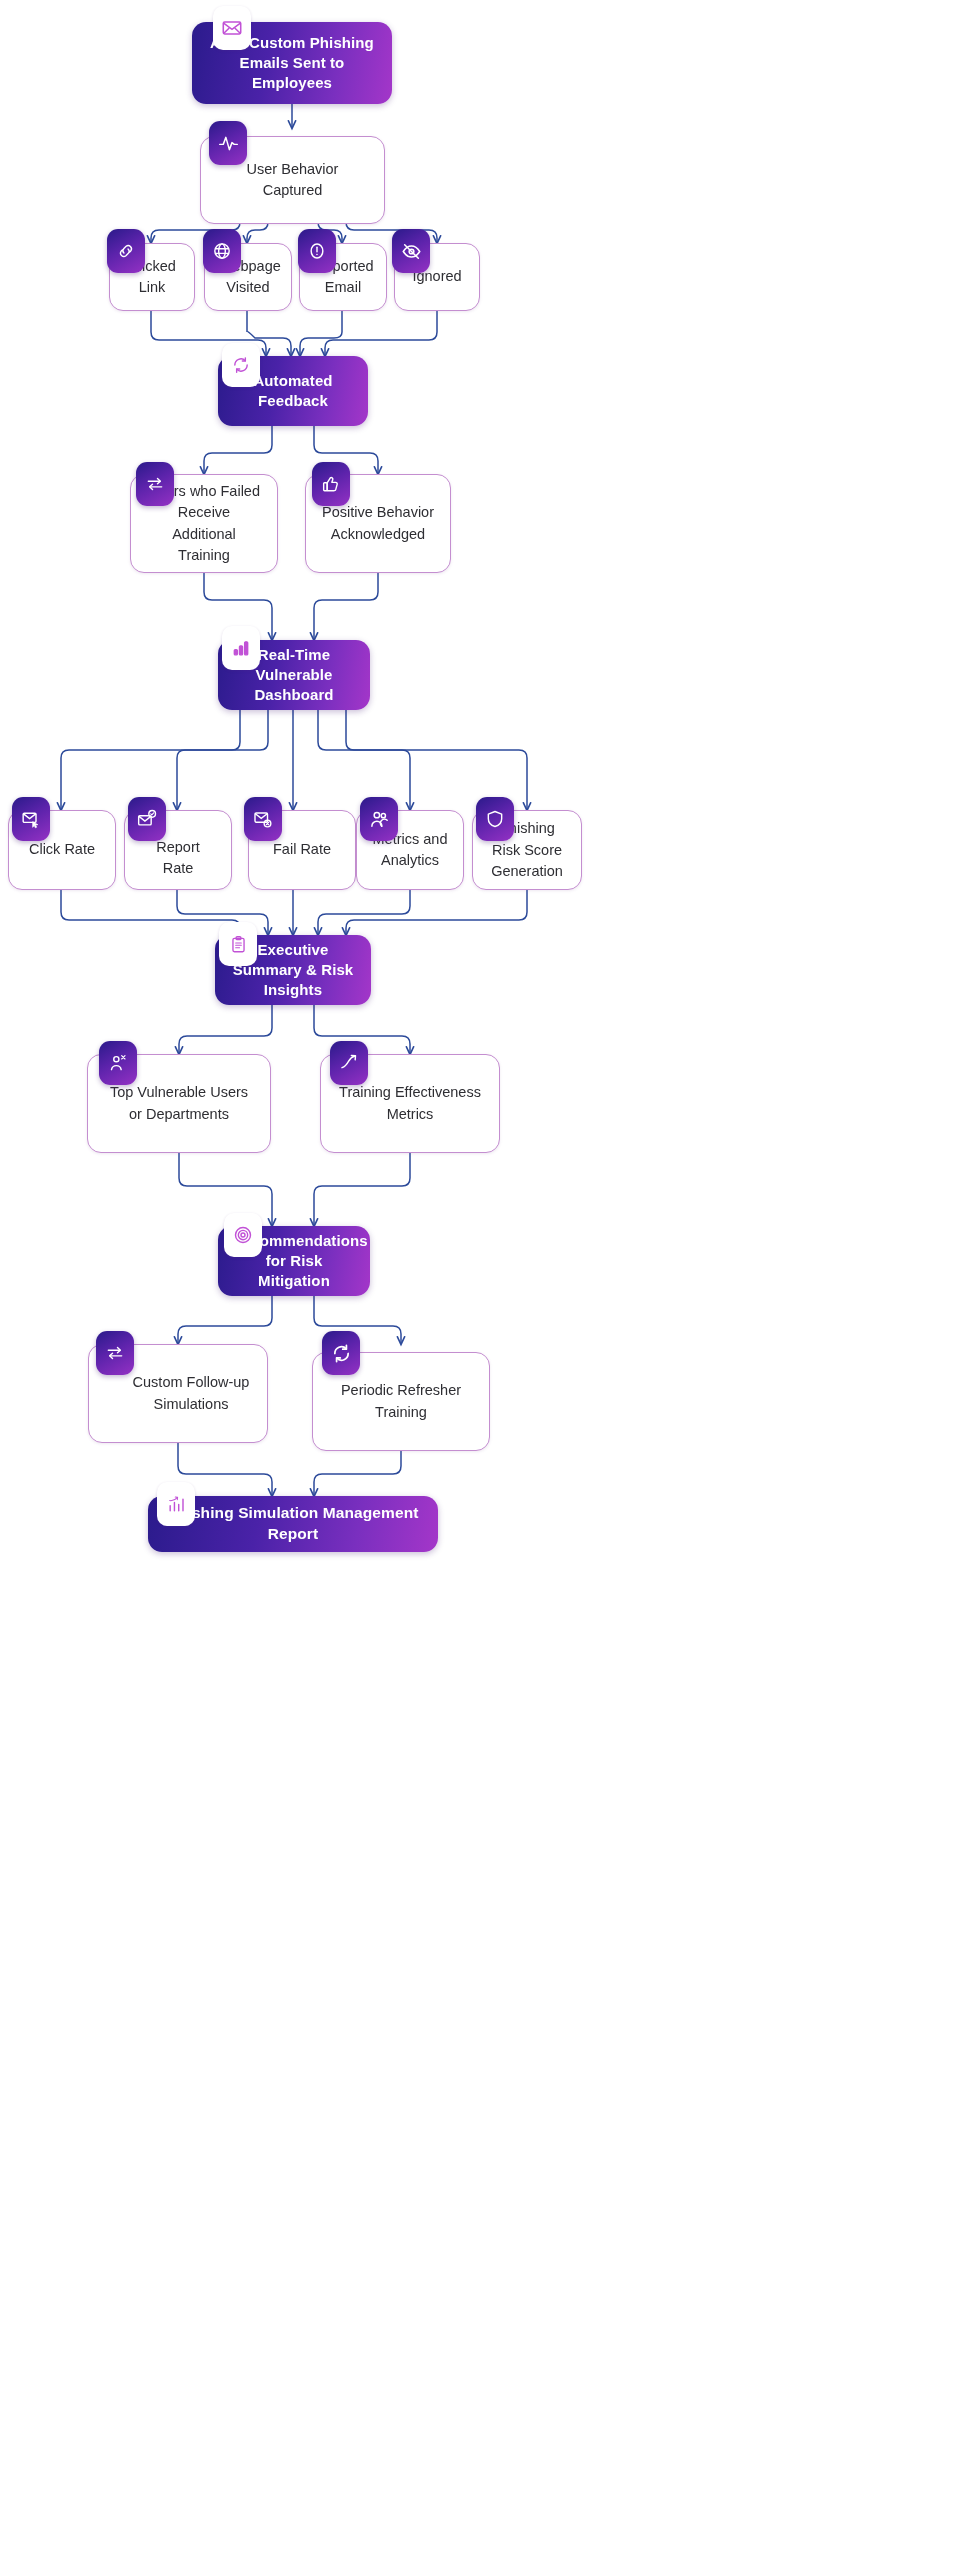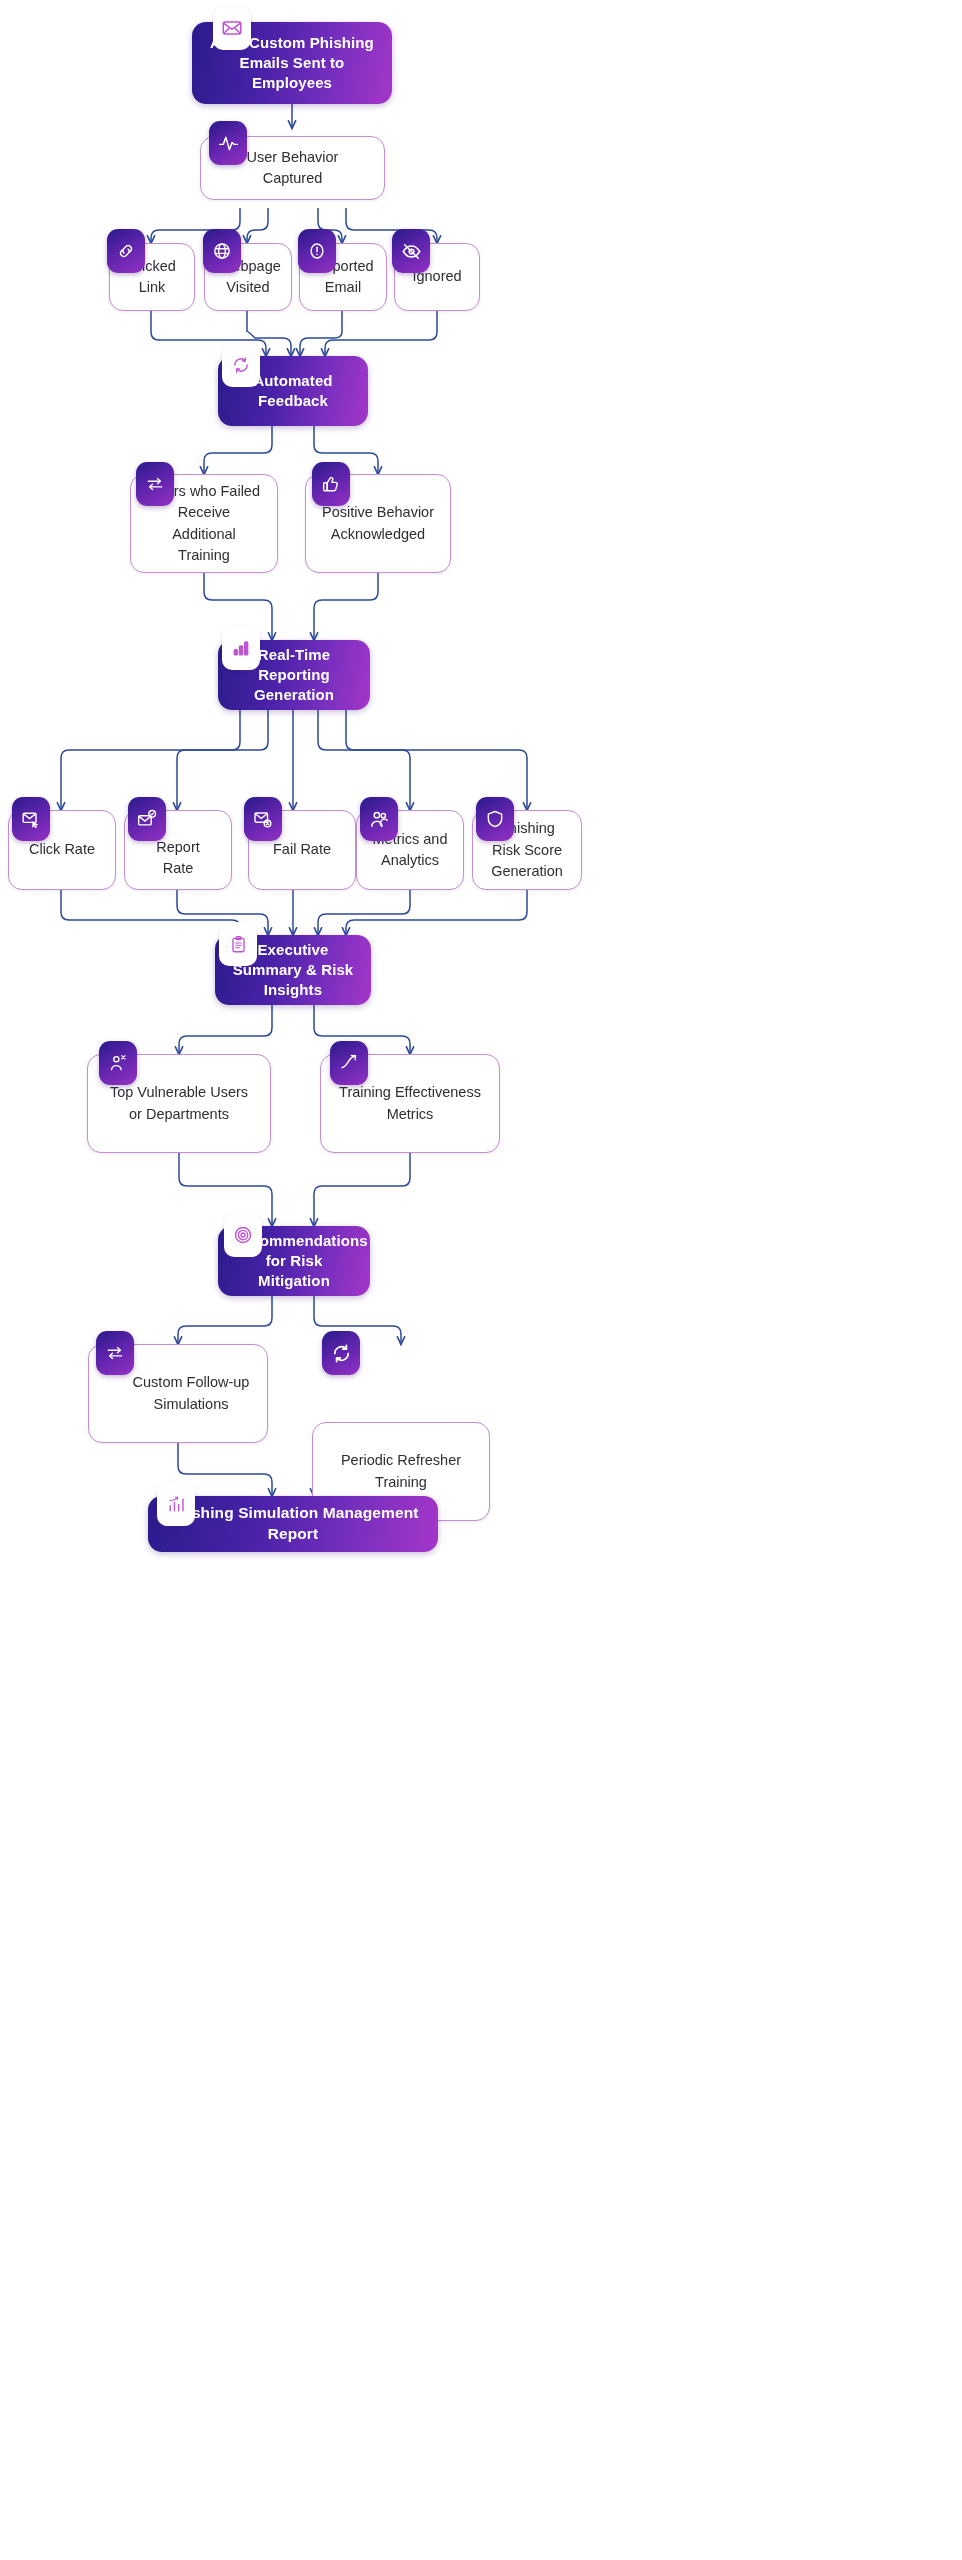--- a/index.html
+++ b/index.html
@@ -142,21 +142,21 @@
   </div>
   <div class="chip white" style="left:213px; top:6px;">
     <svg width="22" height="22" viewBox="0 0 24 24">
         <rect x="2.5" y="5.5" width="19" height="13" rx="1.5"></rect>
         <path d="M2.5 6.5 L12 13.5 L21.5 6.5"></path>
         <path d="M2.8 18 L9 12"></path>
         <path d="M21.2 18 L15 12"></path>
       </svg>
   </div>
 
-  <div class="node secondary" style="left:200px; top:136px; width:185px; height:64px;text-align:center;">
+  <div class="node secondary" style="left:200px; top:136px; width:185px; height:88px;text-align:center;">
     <span class="label">User Behavior Captured</span>
   </div>
   <div class="chip grad" style="left:209px; top:121px;">
     <svg width="21" height="21" viewBox="0 0 24 24">
         <path d="M2 13 H6 L9 5 L13 19 L16 11 L18.5 13 H22" stroke-linecap="round" stroke-linejoin="round"></path>
       </svg>
   </div>
 
   <div class="node secondary" style="left:109px; top:243px; width:86px; height:68px;">
     <span class="label">Clicked Link</span>
@@ -229,21 +229,21 @@
     <span class="label">Positive Behavior Acknowledged</span>
   </div>
   <div class="chip grad" style="left:312px; top:462px;">
     <svg width="20" height="20" viewBox="0 0 24 24">
         <path d="M7.4 20 V10.6 l3.8-6 a1.9 1.9 0 0 1 2.9 2.2 l-1.1 3.2 h4.6 a1.9 1.9 0 0 1 1.8 2.4 l-1.6 5.8 A1.9 1.9 0 0 1 16 20 Z" stroke-linejoin="round"></path>
         <rect x="3.2" y="10.4" width="4.2" height="9.6" rx="1"></rect>
       </svg>
   </div>
 
   <div class="node primary" style="left:218px; top:640px; width:152px; height:70px;">
-    <span class="label">Real-Time Reporting Generation</span>
+    <span class="label">Real-Time Vulnerable Dashboard</span>
   </div>
   <div class="chip white" style="left:222px; top:626px;">
     <svg width="20" height="20" viewBox="0 0 24 24" stroke="none">
         <rect x="4" y="14" width="3.6" height="6.2" rx="1" fill="#c152d6"></rect>
         <rect x="10.2" y="9.6" width="3.6" height="10.6" rx="1" fill="#c152d6"></rect>
         <rect x="16.4" y="4.6" width="3.6" height="15.6" rx="1" fill="#c152d6"></rect>
       </svg>
   </div>
 
   <div class="node secondary" style="left:8px; top:810px; width:108px; height:80px;">
@@ -350,21 +350,21 @@
   </div>
   <div class="chip grad" style="left:96px; top:1331px;">
     <svg width="20" height="20" viewBox="0 0 24 24">
         <path d="M4 8.6 H18" stroke-linecap="round"></path>
         <path d="M15 5.4 L18.4 8.6 L15 11.8" stroke-linecap="round" stroke-linejoin="round"></path>
         <path d="M20 15.4 H6" stroke-linecap="round"></path>
         <path d="M9 12.2 L5.6 15.4 L9 18.6" stroke-linecap="round" stroke-linejoin="round"></path>
       </svg>
   </div>
 
-  <div class="node secondary" style="left:312px; top:1422px; width:178px; height:99px;">
+  <div class="node secondary" style="left:312px; top:1352px; width:178px; height:99px;">
     <span class="label">Periodic Refresher Training</span>
   </div>
   <div class="chip grad" style="left:322px; top:1331px;">
     <svg width="21" height="21" viewBox="0 0 24 24">
         <path d="M19.6 12 a7.6 7.6 0 0 1-13 5.4" stroke-linecap="round" stroke-width="2"></path>
         <path d="M4.4 12 a7.6 7.6 0 0 1 13-5.4" stroke-linecap="round" stroke-width="2"></path>
         <path d="M17.6 2.8 L17.6 7 L13.4 7" stroke-linecap="round" stroke-linejoin="round" stroke-width="2"></path>
         <path d="M6.4 21.2 L6.4 17 L10.6 17" stroke-linecap="round" stroke-linejoin="round" stroke-width="2"></path>
       </svg>
   </div>

